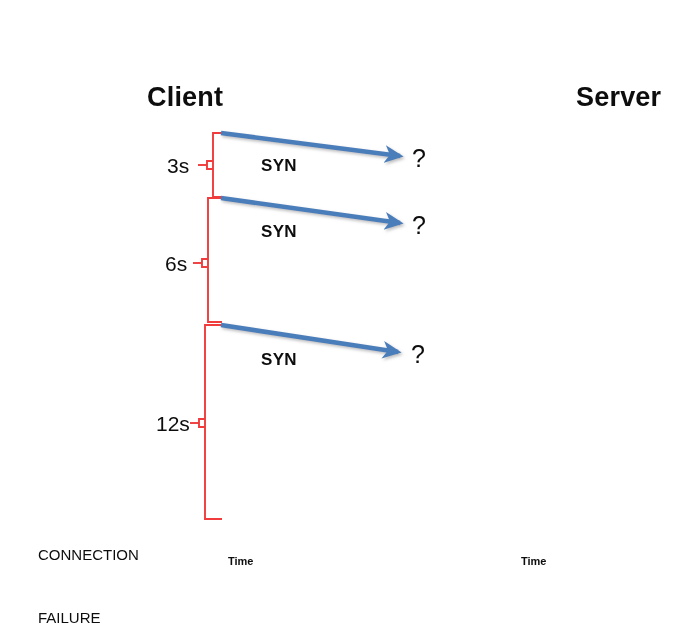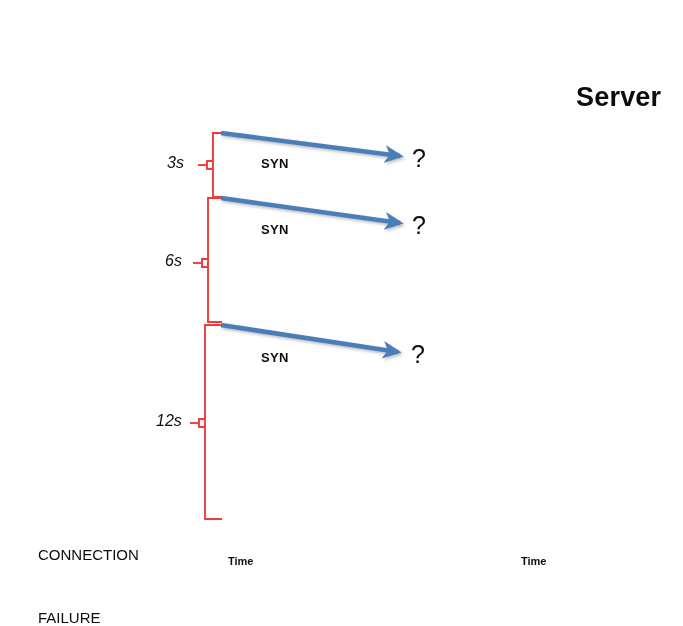--- a/index.html
+++ b/index.html
@@ -32,32 +32,31 @@
   .actor-label {
     font-size: 27px;
     font-weight: bold;
     letter-spacing: 0.2px;
   }
   .time-label {
     font-size: 11px;
     font-weight: bold;
   }
   .syn-label {
-    font-size: 13px;
+    font-size: 17px;
     font-weight: bold;
     letter-spacing: 0.3px;
   }
   .qmark-label {
     font-size: 25px;
     font-weight: normal;
   }
   .timer-label {
-    font-size: 16px;
+    font-size: 21px;
     font-weight: normal;
-    font-style: italic;
   }
   .failure-label {
     font-size: 15px;
     font-weight: normal;
     line-height: 21px;
   }
 </style>
 </head>
 <body>
 
@@ -115,20 +114,21 @@
 
     <g filter="url(#softshadow)">
       <line x1="221" y1="325" x2="398" y2="352" stroke="#4a7ebb" stroke-width="4.6" marker-end="url(#blueArrowHead)"></line>
     </g>
 
     <g filter="url(#softshadow)">
       <line x1="238" y1="526" x2="128" y2="526" stroke="#000000" stroke-width="5" marker-end="url(#blackArrowHead)"></line>
     </g>
   </svg>
 
+  <div class="lbl actor-label" style="left:147px; top:82px;">Client</div>
   <div class="lbl actor-label" style="left:576px; top:82px;">Server</div>
 
   <div class="lbl syn-label" style="left:261px; top:156px;">SYN</div>
   <div class="lbl syn-label" style="left:261px; top:222px;">SYN</div>
   <div class="lbl syn-label" style="left:261px; top:350px;">SYN</div>
 
   <div class="lbl qmark-label" style="left:412px; top:144px;">?</div>
   <div class="lbl qmark-label" style="left:412px; top:211px;">?</div>
   <div class="lbl qmark-label" style="left:411px; top:340px;">?</div>
 

